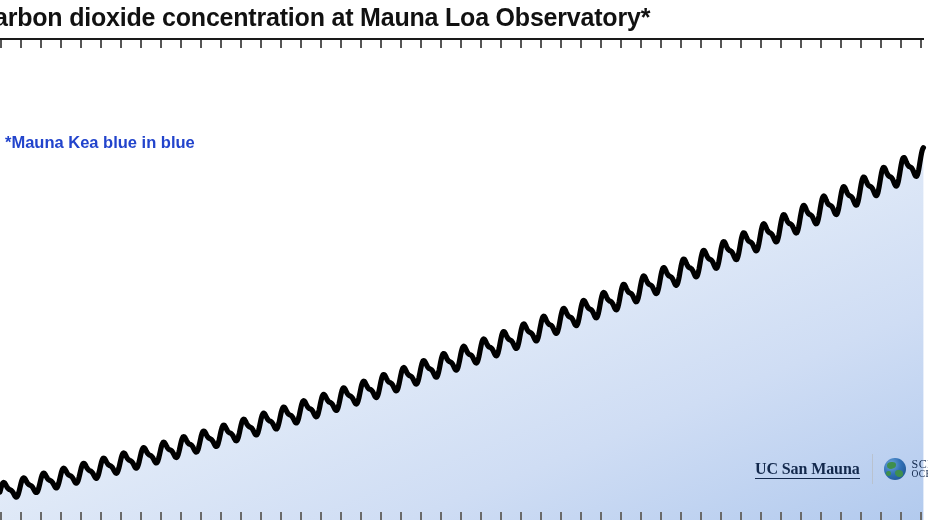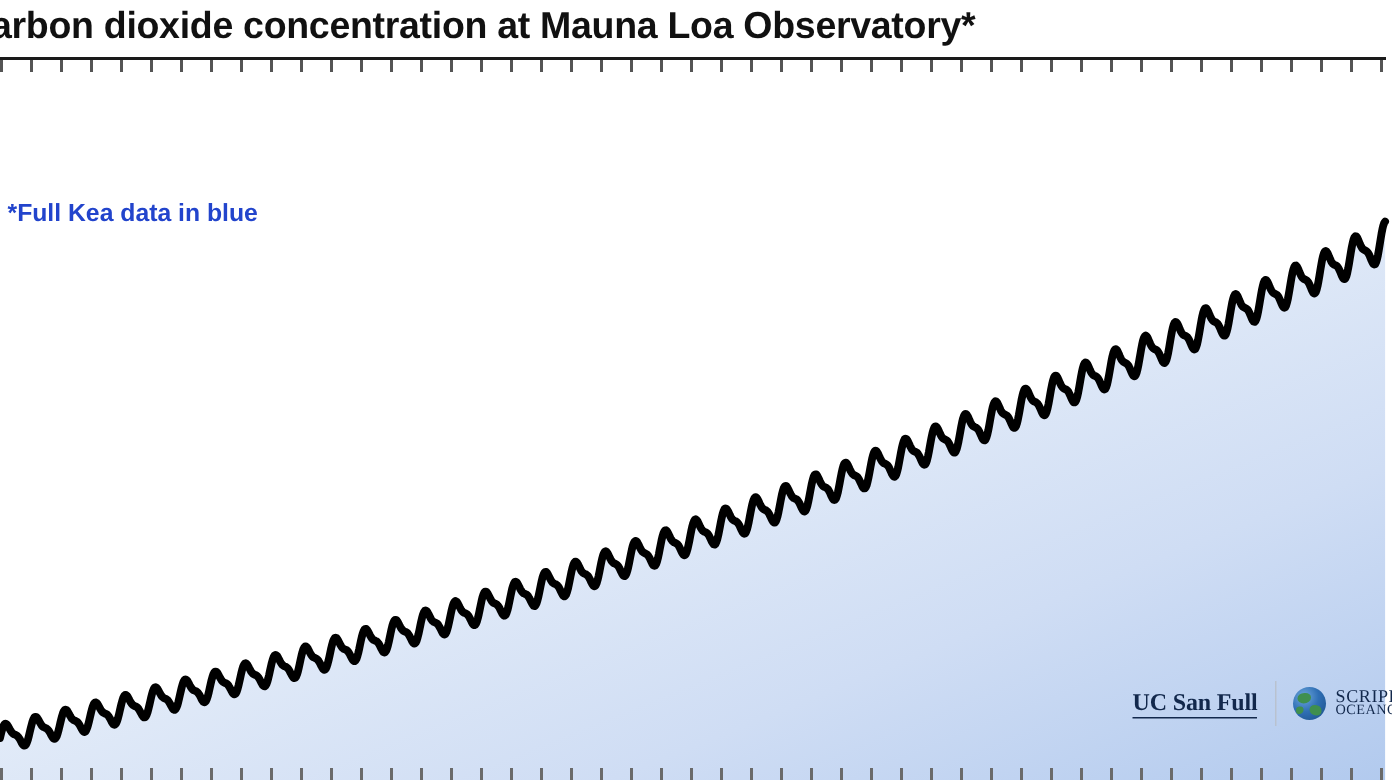--- a/index.html
+++ b/index.html
@@ -135,21 +135,21 @@
           <stop offset="45%" stop-color="#e2ebf8"></stop>
           <stop offset="72%" stop-color="#cfddf4"></stop>
           <stop offset="100%" stop-color="#b2caee"></stop>
         </linearGradient>
       </defs>
       <path id="area-path" fill="url(#fillGrad)" stroke="none" d="M0.0 452.0 L0.6 449.5 L1.2 447.2 L1.8 445.2 L2.4 443.7 L3.0 442.8 L3.6 442.4 L4.2 442.6 L4.8 443.2 L5.4 444.1 L6.0 445.2 L6.6 446.3 L7.2 447.3 L7.8 448.2 L8.4 448.8 L9.0 449.3 L9.6 449.6 L10.2 449.8 L10.8 450.1 L11.4 450.5 L12.0 451.1 L12.6 451.9 L13.2 452.8 L13.8 453.9 L14.4 455.1 L15.0 456.1 L15.6 456.8 L16.2 457.1 L16.8 457.0 L17.4 456.2 L18.0 454.9 L18.6 453.1 L19.2 450.8 L19.8 448.3 L20.4 445.8 L21.0 443.4 L21.6 441.2 L22.2 439.5 L22.8 438.4 L23.4 437.9 L24.0 437.9 L24.6 438.3 L25.2 439.2 L25.8 440.2 L26.4 441.4 L27.0 442.4 L27.6 443.4 L28.2 444.1 L28.8 444.6 L29.4 444.9 L30.0 445.2 L30.6 445.4 L31.2 445.8 L31.8 446.3 L32.4 447.0 L33.0 447.9 L33.6 449.0 L34.2 450.2 L34.8 451.2 L35.4 452.1 L36.0 452.5 L36.6 452.5 L37.2 452.0 L37.8 450.9 L38.4 449.2 L39.0 447.0 L39.6 444.6 L40.2 442.0 L40.8 439.5 L41.4 437.2 L42.0 435.3 L42.6 434.0 L43.2 433.2 L43.8 433.1 L44.4 433.4 L45.0 434.1 L45.6 435.1 L46.2 436.3 L46.8 437.4 L47.4 438.4 L48.0 439.2 L48.6 439.7 L49.2 440.1 L49.8 440.4 L50.4 440.7 L51.0 441.0 L51.6 441.4 L52.2 442.1 L52.8 442.9 L53.4 444.0 L54.0 445.1 L54.6 446.2 L55.2 447.2 L55.8 447.8 L56.4 448.0 L57.0 447.6 L57.6 446.6 L58.2 445.1 L58.8 443.1 L59.4 440.7 L60.0 438.1 L60.6 435.5 L61.2 433.1 L61.8 431.1 L62.4 429.5 L63.0 428.6 L63.6 428.2 L64.2 428.4 L64.8 429.0 L65.4 429.9 L66.0 431.0 L66.6 432.2 L67.2 433.2 L67.8 434.1 L68.4 434.8 L69.0 435.2 L69.6 435.5 L70.2 435.8 L70.8 436.0 L71.4 436.4 L72.0 437.0 L72.6 437.8 L73.2 438.8 L73.8 439.9 L74.4 441.1 L75.0 442.1 L75.6 442.9 L76.2 443.2 L76.8 443.0 L77.4 442.2 L78.0 440.9 L78.6 439.0 L79.2 436.7 L79.8 434.1 L80.4 431.5 L81.0 429.0 L81.6 426.8 L82.2 425.0 L82.8 423.9 L83.4 423.3 L84.0 423.3 L84.6 423.8 L85.2 424.6 L85.8 425.7 L86.4 426.9 L87.0 428.0 L87.6 428.9 L88.2 429.6 L88.8 430.1 L89.4 430.5 L90.0 430.8 L90.6 431.0 L91.2 431.4 L91.8 431.9 L92.4 432.6 L93.0 433.6 L93.6 434.7 L94.2 435.8 L94.8 436.9 L95.4 437.8 L96.0 438.3 L96.6 438.3 L97.2 437.7 L97.8 436.5 L98.4 434.8 L99.0 432.5 L99.6 430.0 L100.2 427.4 L100.8 424.8 L101.4 422.4 L102.0 420.5 L102.6 419.1 L103.2 418.3 L103.8 418.1 L104.4 418.5 L105.0 419.2 L105.6 420.3 L106.2 421.4 L106.8 422.5 L107.4 423.5 L108.0 424.4 L108.6 424.9 L109.2 425.3 L109.8 425.6 L110.4 425.9 L111.0 426.2 L111.6 426.6 L112.2 427.3 L112.8 428.2 L113.4 429.3 L114.0 430.4 L114.6 431.5 L115.2 432.5 L115.8 433.1 L116.4 433.3 L117.0 432.9 L117.6 431.9 L118.2 430.4 L118.8 428.3 L119.4 425.8 L120.0 423.1 L120.6 420.5 L121.2 418.0 L121.8 415.9 L122.4 414.3 L123.0 413.3 L123.6 412.9 L124.2 413.1 L124.8 413.7 L125.4 414.7 L126.0 415.8 L126.6 417.0 L127.2 418.1 L127.8 418.9 L128.4 419.6 L129.0 420.1 L129.6 420.4 L130.2 420.6 L130.8 420.9 L131.4 421.3 L132.0 421.9 L132.6 422.7 L133.2 423.7 L133.8 424.9 L134.4 426.1 L135.0 427.1 L135.6 427.9 L136.2 428.2 L136.8 428.0 L137.4 427.2 L138.0 425.8 L138.6 423.9 L139.2 421.5 L139.8 418.8 L140.4 416.1 L141.0 413.5 L141.6 411.3 L142.2 409.5 L142.8 408.3 L143.4 407.7 L144.0 407.7 L144.6 408.1 L145.2 409.0 L145.8 410.1 L146.4 411.3 L147.0 412.4 L147.6 413.4 L148.2 414.1 L148.8 414.6 L149.4 415.0 L150.0 415.3 L150.6 415.5 L151.2 415.9 L151.8 416.4 L152.4 417.1 L153.0 418.1 L153.6 419.2 L154.2 420.4 L154.8 421.5 L155.4 422.4 L156.0 422.9 L156.6 422.9 L157.2 422.3 L157.8 421.1 L158.4 419.3 L159.0 417.0 L159.6 414.4 L160.2 411.7 L160.8 409.0 L161.4 406.6 L162.0 404.6 L162.6 403.2 L163.2 402.4 L163.8 402.1 L164.4 402.5 L165.0 403.3 L165.6 404.3 L166.2 405.5 L166.8 406.6 L167.4 407.7 L168.0 408.5 L168.6 409.1 L169.2 409.5 L169.8 409.8 L170.4 410.0 L171.0 410.3 L171.6 410.8 L172.2 411.5 L172.8 412.4 L173.4 413.5 L174.0 414.7 L174.6 415.8 L175.2 416.8 L175.8 417.4 L176.4 417.6 L177.0 417.2 L177.6 416.2 L178.2 414.6 L178.8 412.4 L179.4 409.9 L180.0 407.1 L180.6 404.4 L181.2 401.8 L181.8 399.7 L182.4 398.0 L183.0 397.0 L183.6 396.6 L184.2 396.8 L184.8 397.4 L185.4 398.4 L186.0 399.5 L186.6 400.7 L187.2 401.8 L187.8 402.7 L188.4 403.4 L189.0 403.9 L189.6 404.2 L190.2 404.4 L190.8 404.7 L191.4 405.1 L192.0 405.7 L192.6 406.5 L193.2 407.6 L193.8 408.8 L194.4 409.9 L195.0 411.0 L195.6 411.8 L196.2 412.1 L196.8 411.9 L197.4 411.1 L198.0 409.7 L198.6 407.7 L199.2 405.2 L199.8 402.5 L200.4 399.7 L201.0 397.0 L201.6 394.7 L202.2 392.8 L202.8 391.6 L203.4 391.0 L204.0 391.0 L204.6 391.5 L205.2 392.3 L205.8 393.5 L206.4 394.7 L207.0 395.8 L207.6 396.8 L208.2 397.6 L208.8 398.1 L209.4 398.4 L210.0 398.7 L210.6 399.0 L211.2 399.3 L211.8 399.9 L212.4 400.6 L213.0 401.6 L213.6 402.7 L214.2 404.0 L214.8 405.1 L215.4 406.0 L216.0 406.5 L216.6 406.5 L217.2 405.9 L217.8 404.6 L218.4 402.7 L219.0 400.4 L219.6 397.7 L220.2 394.9 L220.8 392.1 L221.4 389.7 L222.0 387.6 L222.6 386.2 L223.2 385.3 L223.8 385.1 L224.4 385.4 L225.0 386.2 L225.6 387.3 L226.2 388.5 L226.8 389.7 L227.4 390.7 L228.0 391.6 L228.6 392.2 L229.2 392.6 L229.8 392.9 L230.4 393.1 L231.0 393.4 L231.6 393.9 L232.2 394.6 L232.8 395.5 L233.4 396.6 L234.0 397.8 L234.6 399.0 L235.2 400.0 L235.8 400.7 L236.4 400.8 L237.0 400.4 L237.6 399.4 L238.2 397.7 L238.8 395.5 L239.4 392.9 L240.0 390.0 L240.6 387.2 L241.2 384.6 L241.8 382.4 L242.4 380.7 L243.0 379.6 L243.6 379.2 L244.2 379.3 L244.8 380.0 L245.4 381.0 L246.0 382.2 L246.6 383.4 L247.2 384.5 L247.8 385.4 L248.4 386.1 L249.0 386.6 L249.6 386.9 L250.2 387.2 L250.8 387.4 L251.4 387.8 L252.0 388.5 L252.6 389.3 L253.2 390.4 L253.8 391.6 L254.4 392.8 L255.0 393.9 L255.6 394.7 L256.2 395.0 L256.8 394.8 L257.4 393.9 L258.0 392.5 L258.6 390.4 L259.2 387.9 L259.8 385.1 L260.4 382.2 L261.0 379.4 L261.6 377.0 L262.2 375.1 L262.8 373.9 L263.4 373.2 L264.0 373.2 L264.6 373.7 L265.2 374.6 L265.8 375.8 L266.4 377.0 L267.0 378.1 L267.6 379.1 L268.2 379.9 L268.8 380.5 L269.4 380.8 L270.0 381.1 L270.6 381.3 L271.2 381.7 L271.8 382.2 L272.4 383.0 L273.0 384.0 L273.6 385.2 L274.2 386.4 L274.8 387.6 L275.4 388.5 L276.0 389.0 L276.6 389.0 L277.2 388.3 L277.8 387.1 L278.4 385.1 L279.0 382.7 L279.6 380.0 L280.2 377.1 L280.8 374.2 L281.4 371.7 L282.0 369.6 L282.6 368.1 L283.2 367.2 L283.8 367.0 L284.4 367.3 L285.0 368.1 L285.6 369.2 L286.2 370.4 L286.8 371.6 L287.4 372.7 L288.0 373.6 L288.6 374.2 L289.2 374.6 L289.8 374.9 L290.4 375.1 L291.0 375.5 L291.6 375.9 L292.2 376.6 L292.8 377.6 L293.4 378.7 L294.0 379.9 L294.6 381.1 L295.2 382.2 L295.8 382.8 L296.4 383.0 L297.0 382.6 L297.6 381.5 L298.2 379.7 L298.8 377.5 L299.4 374.8 L300.0 371.9 L300.6 369.0 L301.2 366.3 L301.8 364.0 L302.4 362.2 L303.0 361.2 L303.6 360.7 L304.2 360.9 L304.8 361.5 L305.4 362.6 L306.0 363.8 L306.6 365.0 L307.2 366.1 L307.8 367.1 L308.4 367.8 L309.0 368.3 L309.6 368.6 L310.2 368.8 L310.8 369.1 L311.4 369.5 L312.0 370.1 L312.6 371.0 L313.2 372.1 L313.8 373.3 L314.4 374.6 L315.0 375.7 L315.6 376.5 L316.2 376.8 L316.8 376.6 L317.4 375.7 L318.0 374.2 L318.6 372.0 L319.2 369.5 L319.8 366.6 L320.4 363.6 L321.0 360.8 L321.6 358.3 L322.2 356.4 L322.8 355.1 L323.4 354.4 L324.0 354.4 L324.6 354.9 L325.2 355.8 L325.8 357.0 L326.4 358.2 L327.0 359.4 L327.6 360.4 L328.2 361.2 L328.8 361.8 L329.4 362.1 L330.0 362.4 L330.6 362.7 L331.2 363.0 L331.8 363.6 L332.4 364.4 L333.0 365.4 L333.6 366.6 L334.2 367.8 L334.8 369.0 L335.4 369.9 L336.0 370.5 L336.6 370.4 L337.2 369.8 L337.8 368.4 L338.4 366.5 L339.0 364.0 L339.6 361.2 L340.2 358.2 L340.8 355.3 L341.4 352.6 L342.0 350.5 L342.6 348.9 L343.2 348.0 L343.8 347.8 L344.4 348.1 L345.0 349.0 L345.6 350.1 L346.2 351.3 L346.8 352.6 L347.4 353.6 L348.0 354.5 L348.6 355.1 L349.2 355.6 L349.8 355.8 L350.4 356.1 L351.0 356.4 L351.6 356.9 L352.2 357.6 L352.8 358.6 L353.4 359.7 L354.0 361.0 L354.6 362.2 L355.2 363.2 L355.8 363.9 L356.4 364.1 L357.0 363.6 L357.6 362.5 L358.2 360.7 L358.8 358.4 L359.4 355.6 L360.0 352.7 L360.6 349.7 L361.2 346.9 L361.8 344.5 L362.4 342.8 L363.0 341.6 L363.6 341.2 L364.2 341.3 L364.8 342.0 L365.4 343.1 L366.0 344.3 L366.6 345.5 L367.2 346.7 L367.8 347.7 L368.4 348.4 L369.0 348.9 L369.6 349.2 L370.2 349.4 L370.8 349.7 L371.4 350.1 L372.0 350.8 L372.6 351.6 L373.2 352.7 L373.8 354.0 L374.4 355.3 L375.0 356.4 L375.6 357.2 L376.2 357.6 L376.8 357.3 L377.4 356.4 L378.0 354.8 L378.6 352.7 L379.2 350.0 L379.8 347.0 L380.4 344.0 L381.0 341.1 L381.6 338.6 L382.2 336.6 L382.8 335.2 L383.4 334.5 L384.0 334.5 L384.6 335.0 L385.2 335.9 L385.8 337.1 L386.4 338.4 L387.0 339.6 L387.6 340.7 L388.2 341.5 L388.8 342.0 L389.4 342.4 L390.0 342.6 L390.6 342.9 L391.2 343.3 L391.8 343.8 L392.4 344.6 L393.0 345.7 L393.6 346.9 L394.2 348.2 L394.8 349.4 L395.4 350.3 L396.0 350.9 L396.6 350.8 L397.2 350.1 L397.8 348.8 L398.4 346.7 L399.0 344.2 L399.6 341.3 L400.2 338.2 L400.8 335.2 L401.4 332.5 L402.0 330.3 L402.6 328.7 L403.2 327.8 L403.8 327.5 L404.4 327.9 L405.0 328.7 L405.6 329.9 L406.2 331.1 L406.8 332.4 L407.4 333.5 L408.0 334.4 L408.6 335.0 L409.2 335.5 L409.8 335.7 L410.4 336.0 L411.0 336.3 L411.6 336.8 L412.2 337.5 L412.8 338.5 L413.4 339.7 L414.0 341.0 L414.6 342.2 L415.2 343.3 L415.8 344.0 L416.4 344.1 L417.0 343.7 L417.6 342.5 L418.2 340.7 L418.8 338.3 L419.4 335.4 L420.0 332.4 L420.6 329.3 L421.2 326.5 L421.8 324.0 L422.4 322.2 L423.0 321.1 L423.6 320.6 L424.2 320.7 L424.8 321.4 L425.4 322.5 L426.0 323.7 L426.6 325.0 L427.2 326.2 L427.8 327.2 L428.4 327.9 L429.0 328.4 L429.6 328.7 L430.2 329.0 L430.8 329.3 L431.4 329.7 L432.0 330.3 L432.6 331.2 L433.2 332.3 L433.8 333.6 L434.4 334.9 L435.0 336.1 L435.6 336.9 L436.2 337.2 L436.8 337.0 L437.4 336.1 L438.0 334.4 L438.6 332.2 L439.2 329.5 L439.8 326.4 L440.4 323.3 L441.0 320.3 L441.6 317.7 L442.2 315.7 L442.8 314.3 L443.4 313.6 L444.0 313.5 L444.6 314.0 L445.2 315.0 L445.8 316.2 L446.4 317.5 L447.0 318.8 L447.6 319.8 L448.2 320.6 L448.8 321.2 L449.4 321.6 L450.0 321.8 L450.6 322.1 L451.2 322.5 L451.8 323.0 L452.4 323.8 L453.0 324.9 L453.6 326.1 L454.2 327.5 L454.8 328.7 L455.4 329.6 L456.0 330.2 L456.6 330.1 L457.2 329.4 L457.8 328.0 L458.4 326.0 L459.0 323.3 L459.6 320.4 L460.2 317.2 L460.8 314.1 L461.4 311.4 L462.0 309.1 L462.6 307.5 L463.2 306.5 L463.8 306.2 L464.4 306.6 L465.0 307.4 L465.6 308.6 L466.2 309.9 L466.8 311.2 L467.4 312.3 L468.0 313.2 L468.6 313.9 L469.2 314.3 L469.8 314.6 L470.4 314.8 L471.0 315.1 L471.6 315.6 L472.2 316.4 L472.8 317.4 L473.4 318.6 L474.0 319.9 L474.6 321.2 L475.2 322.2 L475.8 322.9 L476.4 323.1 L477.0 322.6 L477.6 321.4 L478.2 319.5 L478.8 317.1 L479.4 314.2 L480.0 311.0 L480.6 307.9 L481.2 305.0 L481.8 302.5 L482.4 300.6 L483.0 299.4 L483.6 298.9 L484.2 299.1 L484.8 299.8 L485.4 300.8 L486.0 302.1 L486.6 303.4 L487.2 304.6 L487.8 305.6 L488.4 306.4 L489.0 306.9 L489.6 307.2 L490.2 307.4 L490.8 307.7 L491.4 308.2 L492.0 308.8 L492.6 309.7 L493.2 310.9 L493.8 312.2 L494.4 313.5 L495.0 314.7 L495.6 315.5 L496.2 315.9 L496.8 315.6 L497.4 314.6 L498.0 313.0 L498.6 310.7 L499.2 307.9 L499.8 304.7 L500.4 301.5 L501.0 298.5 L501.6 295.8 L502.2 293.7 L502.8 292.3 L503.4 291.5 L504.0 291.5 L504.6 292.0 L505.2 293.0 L505.8 294.2 L506.4 295.6 L507.0 296.8 L507.6 297.9 L508.2 298.7 L508.8 299.3 L509.4 299.7 L510.0 300.0 L510.6 300.2 L511.2 300.6 L511.8 301.2 L512.4 302.0 L513.0 303.1 L513.6 304.3 L514.2 305.7 L514.8 306.9 L515.4 307.9 L516.0 308.4 L516.6 308.4 L517.2 307.7 L517.8 306.2 L518.4 304.1 L519.0 301.4 L519.6 298.3 L520.2 295.1 L520.8 292.0 L521.4 289.1 L522.0 286.8 L522.6 285.1 L523.2 284.1 L523.8 283.9 L524.4 284.2 L525.0 285.1 L525.6 286.3 L526.2 287.6 L526.8 288.9 L527.4 290.0 L528.0 291.0 L528.6 291.6 L529.2 292.1 L529.8 292.3 L530.4 292.6 L531.0 292.9 L531.6 293.4 L532.2 294.2 L532.8 295.2 L533.4 296.4 L534.0 297.7 L534.6 299.0 L535.2 300.1 L535.8 300.8 L536.4 301.0 L537.0 300.5 L537.6 299.3 L538.2 297.4 L538.8 294.8 L539.4 291.8 L540.0 288.6 L540.6 285.4 L541.2 282.4 L541.8 279.9 L542.4 277.9 L543.0 276.7 L543.6 276.2 L544.2 276.3 L544.8 277.1 L545.4 278.2 L546.0 279.5 L546.6 280.8 L547.2 282.0 L547.8 283.0 L548.4 283.8 L549.0 284.3 L549.6 284.6 L550.2 284.9 L550.8 285.1 L551.4 285.6 L552.0 286.2 L552.6 287.2 L553.2 288.3 L553.8 289.7 L554.4 291.0 L555.0 292.2 L555.6 293.1 L556.2 293.4 L556.8 293.1 L557.4 292.2 L558.0 290.4 L558.6 288.1 L559.2 285.2 L559.8 282.0 L560.4 278.7 L561.0 275.6 L561.6 272.9 L562.2 270.7 L562.8 269.2 L563.4 268.5 L564.0 268.4 L564.6 269.0 L565.2 269.9 L565.8 271.2 L566.4 272.6 L567.0 273.9 L567.6 274.9 L568.2 275.8 L568.8 276.4 L569.4 276.8 L570.0 277.0 L570.6 277.3 L571.2 277.6 L571.8 278.2 L572.4 279.1 L573.0 280.2 L573.6 281.5 L574.2 282.8 L574.8 284.1 L575.4 285.1 L576.0 285.6 L576.6 285.6 L577.2 284.8 L577.8 283.4 L578.4 281.2 L579.0 278.4 L579.6 275.3 L580.2 272.0 L580.8 268.8 L581.4 265.8 L582.0 263.5 L582.6 261.7 L583.2 260.7 L583.8 260.4 L584.4 260.8 L585.0 261.7 L585.6 262.9 L586.2 264.2 L586.8 265.5 L587.4 266.7 L588.0 267.7 L588.6 268.3 L589.2 268.8 L589.8 269.0 L590.4 269.3 L591.0 269.6 L591.6 270.1 L592.2 270.9 L592.8 271.9 L593.4 273.2 L594.0 274.5 L594.6 275.9 L595.2 277.0 L595.8 277.7 L596.4 277.9 L597.0 277.3 L597.6 276.1 L598.2 274.1 L598.8 271.5 L599.4 268.4 L600.0 265.1 L600.6 261.8 L601.2 258.8 L601.8 256.2 L602.4 254.2 L603.0 252.9 L603.6 252.4 L604.2 252.6 L604.8 253.3 L605.4 254.4 L606.0 255.7 L606.6 257.1 L607.2 258.3 L607.8 259.4 L608.4 260.1 L609.0 260.6 L609.6 261.0 L610.2 261.2 L610.8 261.5 L611.4 261.9 L612.0 262.6 L612.6 263.6 L613.2 264.7 L613.8 266.1 L614.4 267.5 L615.0 268.7 L615.6 269.5 L616.2 269.9 L616.8 269.6 L617.4 268.6 L618.0 266.9 L618.6 264.4 L619.2 261.5 L619.8 258.2 L620.4 254.8 L621.0 251.7 L621.6 248.9 L622.2 246.6 L622.8 245.1 L623.4 244.3 L624.0 244.3 L624.6 244.8 L625.2 245.8 L625.8 247.1 L626.4 248.5 L627.0 249.8 L627.6 250.9 L628.2 251.8 L628.8 252.4 L629.4 252.7 L630.0 253.0 L630.6 253.3 L631.2 253.6 L631.8 254.2 L632.4 255.1 L633.0 256.2 L633.6 257.5 L634.2 258.9 L634.8 260.2 L635.4 261.2 L636.0 261.8 L636.6 261.7 L637.2 260.9 L637.8 259.4 L638.4 257.2 L639.0 254.4 L639.6 251.2 L640.2 247.8 L640.8 244.5 L641.4 241.5 L642.0 239.0 L642.6 237.3 L643.2 236.2 L643.8 235.9 L644.4 236.3 L645.0 237.2 L645.6 238.4 L646.2 239.8 L646.8 241.1 L647.4 242.3 L648.0 243.3 L648.6 244.0 L649.2 244.4 L649.8 244.7 L650.4 244.9 L651.0 245.3 L651.6 245.8 L652.2 246.5 L652.8 247.6 L653.4 248.9 L654.0 250.2 L654.6 251.6 L655.2 252.7 L655.8 253.5 L656.4 253.6 L657.0 253.1 L657.6 251.8 L658.2 249.8 L658.8 247.1 L659.4 244.0 L660.0 240.6 L660.6 237.2 L661.2 234.1 L661.8 231.4 L662.4 229.4 L663.0 228.1 L663.6 227.5 L664.2 227.7 L664.8 228.4 L665.4 229.6 L666.0 230.9 L666.6 232.3 L667.2 233.6 L667.8 234.6 L668.4 235.4 L669.0 235.9 L669.6 236.2 L670.2 236.5 L670.8 236.8 L671.4 237.2 L672.0 237.9 L672.6 238.9 L673.2 240.1 L673.8 241.4 L674.4 242.8 L675.0 244.1 L675.6 245.0 L676.2 245.3 L676.8 245.0 L677.4 244.0 L678.0 242.2 L678.6 239.7 L679.2 236.7 L679.8 233.3 L680.4 229.9 L681.0 226.6 L681.6 223.8 L682.2 221.5 L682.8 219.9 L683.4 219.1 L684.0 219.1 L684.6 219.6 L685.2 220.6 L685.8 221.9 L686.4 223.4 L687.0 224.7 L687.6 225.8 L688.2 226.7 L688.8 227.3 L689.4 227.7 L690.0 227.9 L690.6 228.2 L691.2 228.6 L691.8 229.2 L692.4 230.1 L693.0 231.2 L693.6 232.5 L694.2 233.9 L694.8 235.3 L695.4 236.3 L696.0 236.9 L696.6 236.8 L697.2 236.0 L697.8 234.4 L698.4 232.1 L699.0 229.3 L699.6 226.0 L700.2 222.5 L700.8 219.1 L701.4 216.1 L702.0 213.6 L702.6 211.7 L703.2 210.7 L703.8 210.4 L704.4 210.7 L705.0 211.6 L705.6 212.9 L706.2 214.3 L706.8 215.7 L707.4 216.9 L708.0 217.8 L708.6 218.5 L709.2 219.0 L709.8 219.3 L710.4 219.5 L711.0 219.8 L711.6 220.4 L712.2 221.1 L712.8 222.2 L713.4 223.5 L714.0 224.9 L714.6 226.3 L715.2 227.4 L715.8 228.2 L716.4 228.3 L717.0 227.8 L717.6 226.5 L718.2 224.4 L718.8 221.7 L719.4 218.5 L720.0 215.0 L720.6 211.5 L721.2 208.3 L721.8 205.6 L722.4 203.5 L723.0 202.2 L723.6 201.6 L724.2 201.8 L724.8 202.5 L725.4 203.7 L726.0 205.1 L726.6 206.5 L727.2 207.8 L727.8 208.8 L728.4 209.6 L729.0 210.1 L729.6 210.5 L730.2 210.7 L730.8 211.0 L731.4 211.5 L732.0 212.1 L732.6 213.1 L733.2 214.4 L733.8 215.7 L734.4 217.2 L735.0 218.4 L735.6 219.3 L736.2 219.7 L736.8 219.4 L737.4 218.3 L738.0 216.5 L738.6 213.9 L739.2 210.8 L739.8 207.4 L740.4 203.9 L741.0 200.5 L741.6 197.6 L742.2 195.3 L742.8 193.7 L743.4 192.9 L744.0 192.8 L744.6 193.3 L745.2 194.4 L745.8 195.7 L746.4 197.2 L747.0 198.5 L747.6 199.7 L748.2 200.5 L748.8 201.2 L749.4 201.5 L750.0 201.8 L750.6 202.1 L751.2 202.5 L751.8 203.1 L752.4 203.9 L753.0 205.1 L753.6 206.5 L754.2 207.9 L754.8 209.2 L755.4 210.3 L756.0 210.9 L756.6 210.8 L757.2 210.0 L757.8 208.4 L758.4 206.0 L759.0 203.1 L759.6 199.7 L760.2 196.2 L760.8 192.7 L761.4 189.6 L762.0 187.0 L762.6 185.1 L763.2 184.1 L763.8 183.7 L764.4 184.1 L765.0 185.0 L765.6 186.3 L766.2 187.7 L766.8 189.1 L767.4 190.3 L768.0 191.3 L768.6 192.0 L769.2 192.5 L769.8 192.8 L770.4 193.0 L771.0 193.4 L771.6 193.9 L772.2 194.7 L772.8 195.8 L773.4 197.1 L774.0 198.5 L774.6 199.9 L775.2 201.1 L775.8 201.8 L776.4 202.0 L777.0 201.4 L777.6 200.1 L778.2 197.9 L778.8 195.2 L779.4 191.9 L780.0 188.3 L780.6 184.8 L781.2 181.5 L781.8 178.7 L782.4 176.6 L783.0 175.2 L783.6 174.6 L784.2 174.8 L784.8 175.5 L785.4 176.7 L786.0 178.1 L786.6 179.6 L787.2 180.9 L787.8 182.0 L788.4 182.8 L789.0 183.3 L789.6 183.6 L790.2 183.9 L790.8 184.2 L791.4 184.6 L792.0 185.3 L792.6 186.3 L793.2 187.6 L793.8 189.0 L794.4 190.4 L795.0 191.7 L795.6 192.6 L796.2 193.0 L796.8 192.7 L797.4 191.6 L798.0 189.7 L798.6 187.1 L799.2 183.9 L799.8 180.4 L800.4 176.8 L801.0 173.4 L801.6 170.4 L802.2 168.0 L802.8 166.4 L803.4 165.5 L804.0 165.4 L804.6 166.0 L805.2 167.1 L805.8 168.4 L806.4 169.9 L807.0 171.3 L807.6 172.4 L808.2 173.3 L808.8 174.0 L809.4 174.3 L810.0 174.6 L810.6 174.9 L811.2 175.3 L811.8 175.9 L812.4 176.8 L813.0 178.0 L813.6 179.3 L814.2 180.8 L814.8 182.2 L815.4 183.2 L816.0 183.8 L816.6 183.7 L817.2 182.9 L817.8 181.2 L818.4 178.8 L819.0 175.8 L819.6 172.4 L820.2 168.8 L820.8 165.2 L821.4 162.0 L822.0 159.4 L822.6 157.5 L823.2 156.4 L823.8 156.0 L824.4 156.4 L825.0 157.3 L825.6 158.6 L826.2 160.1 L826.8 161.5 L827.4 162.8 L828.0 163.8 L828.6 164.5 L829.2 164.9 L829.8 165.2 L830.4 165.5 L831.0 165.8 L831.6 166.3 L832.2 167.1 L832.8 168.2 L833.4 169.6 L834.0 171.0 L834.6 172.5 L835.2 173.7 L835.8 174.4 L836.4 174.6 L837.0 174.0 L837.6 172.6 L838.2 170.4 L838.8 167.6 L839.4 164.2 L840.0 160.6 L840.6 157.0 L841.2 153.6 L841.8 150.8 L842.4 148.6 L843.0 147.2 L843.6 146.6 L844.2 146.7 L844.8 147.5 L845.4 148.7 L846.0 150.1 L846.6 151.6 L847.2 152.9 L847.8 154.0 L848.4 154.8 L849.0 155.4 L849.6 155.7 L850.2 156.0 L850.8 156.3 L851.4 156.7 L852.0 157.4 L852.6 158.4 L853.2 159.7 L853.8 161.2 L854.4 162.6 L855.0 163.9 L855.6 164.9 L856.2 165.2 L856.8 164.9 L857.4 163.8 L858.0 161.8 L858.6 159.2 L859.2 155.9 L859.8 152.4 L860.4 148.7 L861.0 145.2 L861.6 142.1 L862.2 139.7 L862.8 138.0 L863.4 137.1 L864.0 137.0 L864.6 137.6 L865.2 138.7 L865.8 140.1 L866.4 141.6 L867.0 143.0 L867.6 144.2 L868.2 145.1 L868.8 145.7 L869.4 146.1 L870.0 146.3 L870.6 146.6 L871.2 147.0 L871.8 147.6 L872.4 148.5 L873.0 149.7 L873.6 151.1 L874.2 152.6 L874.8 154.0 L875.4 155.1 L876.0 155.7 L876.6 155.6 L877.2 154.7 L877.8 153.1 L878.4 150.6 L879.0 147.5 L879.6 144.0 L880.2 140.3 L880.8 136.7 L881.4 133.4 L882.0 130.7 L882.6 128.8 L883.2 127.6 L883.8 127.3 L884.4 127.7 L885.0 128.6 L885.6 129.9 L886.2 131.4 L886.8 132.8 L887.4 134.1 L888.0 135.1 L888.6 135.9 L889.2 136.3 L889.8 136.6 L890.4 136.9 L891.0 137.2 L891.6 137.7 L892.2 138.6 L892.8 139.7 L893.4 141.0 L894.0 142.5 L894.6 144.0 L895.2 145.2 L895.8 146.0 L896.4 146.1 L897.0 145.5 L897.6 144.1 L898.2 141.9 L898.8 138.9 L899.4 135.5 L900.0 131.8 L900.6 128.1 L901.2 124.7 L901.8 121.8 L902.4 119.5 L903.0 118.1 L903.6 117.5 L904.2 117.6 L904.8 118.4 L905.4 119.6 L906.0 121.1 L906.6 122.6 L907.2 123.9 L907.8 125.0 L908.4 125.9 L909.0 126.4 L909.6 126.7 L910.2 127.0 L910.8 127.3 L911.4 127.8 L912.0 128.5 L912.6 129.5 L913.2 130.8 L913.8 132.3 L914.4 133.8 L915.0 135.1 L915.6 136.0 L916.2 136.4 L916.8 136.1 L917.4 134.9 L918.0 132.9 L918.6 130.2 L919.2 126.9 L919.8 123.2 L920.4 119.5 L921.0 115.9 L921.6 112.8 L922.2 110.3 L922.8 108.6 L923.4 107.7 L923.4 480 L0.0 480 Z"></path>
       <path id="line-path" fill="none" stroke="#000000" stroke-width="5.2" stroke-linecap="round" stroke-linejoin="round" d="M0.0 452.0 L0.6 449.5 L1.2 447.2 L1.8 445.2 L2.4 443.7 L3.0 442.8 L3.6 442.4 L4.2 442.6 L4.8 443.2 L5.4 444.1 L6.0 445.2 L6.6 446.3 L7.2 447.3 L7.8 448.2 L8.4 448.8 L9.0 449.3 L9.6 449.6 L10.2 449.8 L10.8 450.1 L11.4 450.5 L12.0 451.1 L12.6 451.9 L13.2 452.8 L13.8 453.9 L14.4 455.1 L15.0 456.1 L15.6 456.8 L16.2 457.1 L16.8 457.0 L17.4 456.2 L18.0 454.9 L18.6 453.1 L19.2 450.8 L19.8 448.3 L20.4 445.8 L21.0 443.4 L21.6 441.2 L22.2 439.5 L22.8 438.4 L23.4 437.9 L24.0 437.9 L24.6 438.3 L25.2 439.2 L25.8 440.2 L26.4 441.4 L27.0 442.4 L27.6 443.4 L28.2 444.1 L28.8 444.6 L29.4 444.9 L30.0 445.2 L30.6 445.4 L31.2 445.8 L31.8 446.3 L32.4 447.0 L33.0 447.9 L33.6 449.0 L34.2 450.2 L34.8 451.2 L35.4 452.1 L36.0 452.5 L36.6 452.5 L37.2 452.0 L37.8 450.9 L38.4 449.2 L39.0 447.0 L39.6 444.6 L40.2 442.0 L40.8 439.5 L41.4 437.2 L42.0 435.3 L42.6 434.0 L43.2 433.2 L43.8 433.1 L44.4 433.4 L45.0 434.1 L45.6 435.1 L46.2 436.3 L46.8 437.4 L47.4 438.4 L48.0 439.2 L48.6 439.7 L49.2 440.1 L49.8 440.4 L50.4 440.7 L51.0 441.0 L51.6 441.4 L52.2 442.1 L52.8 442.9 L53.4 444.0 L54.0 445.1 L54.6 446.2 L55.2 447.2 L55.8 447.8 L56.4 448.0 L57.0 447.6 L57.6 446.6 L58.2 445.1 L58.8 443.1 L59.4 440.7 L60.0 438.1 L60.6 435.5 L61.2 433.1 L61.8 431.1 L62.4 429.5 L63.0 428.6 L63.6 428.2 L64.2 428.4 L64.8 429.0 L65.4 429.9 L66.0 431.0 L66.6 432.2 L67.2 433.2 L67.8 434.1 L68.4 434.8 L69.0 435.2 L69.6 435.5 L70.2 435.8 L70.8 436.0 L71.4 436.4 L72.0 437.0 L72.6 437.8 L73.2 438.8 L73.8 439.9 L74.4 441.1 L75.0 442.1 L75.6 442.9 L76.2 443.2 L76.8 443.0 L77.4 442.2 L78.0 440.9 L78.6 439.0 L79.2 436.7 L79.8 434.1 L80.4 431.5 L81.0 429.0 L81.6 426.8 L82.2 425.0 L82.8 423.9 L83.4 423.3 L84.0 423.3 L84.6 423.8 L85.2 424.6 L85.8 425.7 L86.4 426.9 L87.0 428.0 L87.6 428.9 L88.2 429.6 L88.8 430.1 L89.4 430.5 L90.0 430.8 L90.6 431.0 L91.2 431.4 L91.8 431.9 L92.4 432.6 L93.0 433.6 L93.6 434.7 L94.2 435.8 L94.8 436.9 L95.4 437.8 L96.0 438.3 L96.6 438.3 L97.2 437.7 L97.8 436.5 L98.4 434.8 L99.0 432.5 L99.6 430.0 L100.2 427.4 L100.8 424.8 L101.4 422.4 L102.0 420.5 L102.6 419.1 L103.2 418.3 L103.8 418.1 L104.4 418.5 L105.0 419.2 L105.6 420.3 L106.2 421.4 L106.8 422.5 L107.4 423.5 L108.0 424.4 L108.6 424.9 L109.2 425.3 L109.8 425.6 L110.4 425.9 L111.0 426.2 L111.6 426.6 L112.2 427.3 L112.8 428.2 L113.4 429.3 L114.0 430.4 L114.6 431.5 L115.2 432.5 L115.8 433.1 L116.4 433.3 L117.0 432.9 L117.6 431.9 L118.2 430.4 L118.8 428.3 L119.4 425.8 L120.0 423.1 L120.6 420.5 L121.2 418.0 L121.8 415.9 L122.4 414.3 L123.0 413.3 L123.6 412.9 L124.2 413.1 L124.8 413.7 L125.4 414.7 L126.0 415.8 L126.6 417.0 L127.2 418.1 L127.8 418.9 L128.4 419.6 L129.0 420.1 L129.6 420.4 L130.2 420.6 L130.8 420.9 L131.4 421.3 L132.0 421.9 L132.6 422.7 L133.2 423.7 L133.8 424.9 L134.4 426.1 L135.0 427.1 L135.6 427.9 L136.2 428.2 L136.8 428.0 L137.4 427.2 L138.0 425.8 L138.6 423.9 L139.2 421.5 L139.8 418.8 L140.4 416.1 L141.0 413.5 L141.6 411.3 L142.2 409.5 L142.8 408.3 L143.4 407.7 L144.0 407.7 L144.6 408.1 L145.2 409.0 L145.8 410.1 L146.4 411.3 L147.0 412.4 L147.6 413.4 L148.2 414.1 L148.8 414.6 L149.4 415.0 L150.0 415.3 L150.6 415.5 L151.2 415.9 L151.8 416.4 L152.4 417.1 L153.0 418.1 L153.6 419.2 L154.2 420.4 L154.8 421.5 L155.4 422.4 L156.0 422.9 L156.6 422.9 L157.2 422.3 L157.8 421.1 L158.4 419.3 L159.0 417.0 L159.6 414.4 L160.2 411.7 L160.8 409.0 L161.4 406.6 L162.0 404.6 L162.6 403.2 L163.2 402.4 L163.8 402.1 L164.4 402.5 L165.0 403.3 L165.6 404.3 L166.2 405.5 L166.8 406.6 L167.4 407.7 L168.0 408.5 L168.6 409.1 L169.2 409.5 L169.8 409.8 L170.4 410.0 L171.0 410.3 L171.6 410.8 L172.2 411.5 L172.8 412.4 L173.4 413.5 L174.0 414.7 L174.6 415.8 L175.2 416.8 L175.8 417.4 L176.4 417.6 L177.0 417.2 L177.6 416.2 L178.2 414.6 L178.8 412.4 L179.4 409.9 L180.0 407.1 L180.6 404.4 L181.2 401.8 L181.8 399.7 L182.4 398.0 L183.0 397.0 L183.6 396.6 L184.2 396.8 L184.8 397.4 L185.4 398.4 L186.0 399.5 L186.6 400.7 L187.2 401.8 L187.8 402.7 L188.4 403.4 L189.0 403.9 L189.6 404.2 L190.2 404.4 L190.8 404.7 L191.4 405.1 L192.0 405.7 L192.6 406.5 L193.2 407.6 L193.8 408.8 L194.4 409.9 L195.0 411.0 L195.6 411.8 L196.2 412.1 L196.8 411.9 L197.4 411.1 L198.0 409.7 L198.6 407.7 L199.2 405.2 L199.8 402.5 L200.4 399.7 L201.0 397.0 L201.6 394.7 L202.2 392.8 L202.8 391.6 L203.4 391.0 L204.0 391.0 L204.6 391.5 L205.2 392.3 L205.8 393.5 L206.4 394.7 L207.0 395.8 L207.6 396.8 L208.2 397.6 L208.8 398.1 L209.4 398.4 L210.0 398.7 L210.6 399.0 L211.2 399.3 L211.8 399.9 L212.4 400.6 L213.0 401.6 L213.6 402.7 L214.2 404.0 L214.8 405.1 L215.4 406.0 L216.0 406.5 L216.6 406.5 L217.2 405.9 L217.8 404.6 L218.4 402.7 L219.0 400.4 L219.6 397.7 L220.2 394.9 L220.8 392.1 L221.4 389.7 L222.0 387.6 L222.6 386.2 L223.2 385.3 L223.8 385.1 L224.4 385.4 L225.0 386.2 L225.6 387.3 L226.2 388.5 L226.8 389.7 L227.4 390.7 L228.0 391.6 L228.6 392.2 L229.2 392.6 L229.8 392.9 L230.4 393.1 L231.0 393.4 L231.6 393.9 L232.2 394.6 L232.8 395.5 L233.4 396.6 L234.0 397.8 L234.6 399.0 L235.2 400.0 L235.8 400.7 L236.4 400.8 L237.0 400.4 L237.6 399.4 L238.2 397.7 L238.8 395.5 L239.4 392.9 L240.0 390.0 L240.6 387.2 L241.2 384.6 L241.8 382.4 L242.4 380.7 L243.0 379.6 L243.6 379.2 L244.2 379.3 L244.8 380.0 L245.4 381.0 L246.0 382.2 L246.6 383.4 L247.2 384.5 L247.8 385.4 L248.4 386.1 L249.0 386.6 L249.6 386.9 L250.2 387.2 L250.8 387.4 L251.4 387.8 L252.0 388.5 L252.6 389.3 L253.2 390.4 L253.8 391.6 L254.4 392.8 L255.0 393.9 L255.6 394.7 L256.2 395.0 L256.8 394.8 L257.4 393.9 L258.0 392.5 L258.6 390.4 L259.2 387.9 L259.8 385.1 L260.4 382.2 L261.0 379.4 L261.6 377.0 L262.2 375.1 L262.8 373.9 L263.4 373.2 L264.0 373.2 L264.6 373.7 L265.2 374.6 L265.8 375.8 L266.4 377.0 L267.0 378.1 L267.6 379.1 L268.2 379.9 L268.8 380.5 L269.4 380.8 L270.0 381.1 L270.6 381.3 L271.2 381.7 L271.8 382.2 L272.4 383.0 L273.0 384.0 L273.6 385.2 L274.2 386.4 L274.8 387.6 L275.4 388.5 L276.0 389.0 L276.6 389.0 L277.2 388.3 L277.8 387.1 L278.4 385.1 L279.0 382.7 L279.6 380.0 L280.2 377.1 L280.8 374.2 L281.4 371.7 L282.0 369.6 L282.6 368.1 L283.2 367.2 L283.8 367.0 L284.4 367.3 L285.0 368.1 L285.6 369.2 L286.2 370.4 L286.8 371.6 L287.4 372.7 L288.0 373.6 L288.6 374.2 L289.2 374.6 L289.8 374.9 L290.4 375.1 L291.0 375.5 L291.6 375.9 L292.2 376.6 L292.8 377.6 L293.4 378.7 L294.0 379.9 L294.6 381.1 L295.2 382.2 L295.8 382.8 L296.4 383.0 L297.0 382.6 L297.6 381.5 L298.2 379.7 L298.8 377.5 L299.4 374.8 L300.0 371.9 L300.6 369.0 L301.2 366.3 L301.8 364.0 L302.4 362.2 L303.0 361.2 L303.6 360.7 L304.2 360.9 L304.8 361.5 L305.4 362.6 L306.0 363.8 L306.6 365.0 L307.2 366.1 L307.8 367.1 L308.4 367.8 L309.0 368.3 L309.6 368.6 L310.2 368.8 L310.8 369.1 L311.4 369.5 L312.0 370.1 L312.6 371.0 L313.2 372.1 L313.8 373.3 L314.4 374.6 L315.0 375.7 L315.6 376.5 L316.2 376.8 L316.8 376.6 L317.4 375.7 L318.0 374.2 L318.6 372.0 L319.2 369.5 L319.8 366.6 L320.4 363.6 L321.0 360.8 L321.6 358.3 L322.2 356.4 L322.8 355.1 L323.4 354.4 L324.0 354.4 L324.6 354.9 L325.2 355.8 L325.8 357.0 L326.4 358.2 L327.0 359.4 L327.6 360.4 L328.2 361.2 L328.8 361.8 L329.4 362.1 L330.0 362.4 L330.6 362.7 L331.2 363.0 L331.8 363.6 L332.4 364.4 L333.0 365.4 L333.6 366.6 L334.2 367.8 L334.8 369.0 L335.4 369.9 L336.0 370.5 L336.6 370.4 L337.2 369.8 L337.8 368.4 L338.4 366.5 L339.0 364.0 L339.6 361.2 L340.2 358.2 L340.8 355.3 L341.4 352.6 L342.0 350.5 L342.6 348.9 L343.2 348.0 L343.8 347.8 L344.4 348.1 L345.0 349.0 L345.6 350.1 L346.2 351.3 L346.8 352.6 L347.4 353.6 L348.0 354.5 L348.6 355.1 L349.2 355.6 L349.8 355.8 L350.4 356.1 L351.0 356.4 L351.6 356.9 L352.2 357.6 L352.8 358.6 L353.4 359.7 L354.0 361.0 L354.6 362.2 L355.2 363.2 L355.8 363.9 L356.4 364.1 L357.0 363.6 L357.6 362.5 L358.2 360.7 L358.8 358.4 L359.4 355.6 L360.0 352.7 L360.6 349.7 L361.2 346.9 L361.8 344.5 L362.4 342.8 L363.0 341.6 L363.6 341.2 L364.2 341.3 L364.8 342.0 L365.4 343.1 L366.0 344.3 L366.6 345.5 L367.2 346.7 L367.8 347.7 L368.4 348.4 L369.0 348.9 L369.6 349.2 L370.2 349.4 L370.8 349.7 L371.4 350.1 L372.0 350.8 L372.6 351.6 L373.2 352.7 L373.8 354.0 L374.4 355.3 L375.0 356.4 L375.6 357.2 L376.2 357.6 L376.8 357.3 L377.4 356.4 L378.0 354.8 L378.6 352.7 L379.2 350.0 L379.8 347.0 L380.4 344.0 L381.0 341.1 L381.6 338.6 L382.2 336.6 L382.8 335.2 L383.4 334.5 L384.0 334.5 L384.6 335.0 L385.2 335.9 L385.8 337.1 L386.4 338.4 L387.0 339.6 L387.6 340.7 L388.2 341.5 L388.8 342.0 L389.4 342.4 L390.0 342.6 L390.6 342.9 L391.2 343.3 L391.8 343.8 L392.4 344.6 L393.0 345.7 L393.6 346.9 L394.2 348.2 L394.8 349.4 L395.4 350.3 L396.0 350.9 L396.6 350.8 L397.2 350.1 L397.8 348.8 L398.4 346.7 L399.0 344.2 L399.6 341.3 L400.2 338.2 L400.8 335.2 L401.4 332.5 L402.0 330.3 L402.6 328.7 L403.2 327.8 L403.8 327.5 L404.4 327.9 L405.0 328.7 L405.6 329.9 L406.2 331.1 L406.8 332.4 L407.4 333.5 L408.0 334.4 L408.6 335.0 L409.2 335.5 L409.8 335.7 L410.4 336.0 L411.0 336.3 L411.6 336.8 L412.2 337.5 L412.8 338.5 L413.4 339.7 L414.0 341.0 L414.6 342.2 L415.2 343.3 L415.8 344.0 L416.4 344.1 L417.0 343.7 L417.6 342.5 L418.2 340.7 L418.8 338.3 L419.4 335.4 L420.0 332.4 L420.6 329.3 L421.2 326.5 L421.8 324.0 L422.4 322.2 L423.0 321.1 L423.6 320.6 L424.2 320.7 L424.8 321.4 L425.4 322.5 L426.0 323.7 L426.6 325.0 L427.2 326.2 L427.8 327.2 L428.4 327.9 L429.0 328.4 L429.6 328.7 L430.2 329.0 L430.8 329.3 L431.4 329.7 L432.0 330.3 L432.6 331.2 L433.2 332.3 L433.8 333.6 L434.4 334.9 L435.0 336.1 L435.6 336.9 L436.2 337.2 L436.8 337.0 L437.4 336.1 L438.0 334.4 L438.6 332.2 L439.2 329.5 L439.8 326.4 L440.4 323.3 L441.0 320.3 L441.6 317.7 L442.2 315.7 L442.8 314.3 L443.4 313.6 L444.0 313.5 L444.6 314.0 L445.2 315.0 L445.8 316.2 L446.4 317.5 L447.0 318.8 L447.6 319.8 L448.2 320.6 L448.8 321.2 L449.4 321.6 L450.0 321.8 L450.6 322.1 L451.2 322.5 L451.8 323.0 L452.4 323.8 L453.0 324.9 L453.6 326.1 L454.2 327.5 L454.8 328.7 L455.4 329.6 L456.0 330.2 L456.6 330.1 L457.2 329.4 L457.8 328.0 L458.4 326.0 L459.0 323.3 L459.6 320.4 L460.2 317.2 L460.8 314.1 L461.4 311.4 L462.0 309.1 L462.6 307.5 L463.2 306.5 L463.8 306.2 L464.4 306.6 L465.0 307.4 L465.6 308.6 L466.2 309.9 L466.8 311.2 L467.4 312.3 L468.0 313.2 L468.6 313.9 L469.2 314.3 L469.8 314.6 L470.4 314.8 L471.0 315.1 L471.6 315.6 L472.2 316.4 L472.8 317.4 L473.4 318.6 L474.0 319.9 L474.6 321.2 L475.2 322.2 L475.8 322.9 L476.4 323.1 L477.0 322.6 L477.6 321.4 L478.2 319.5 L478.8 317.1 L479.4 314.2 L480.0 311.0 L480.6 307.9 L481.2 305.0 L481.8 302.5 L482.4 300.6 L483.0 299.4 L483.6 298.9 L484.2 299.1 L484.8 299.8 L485.4 300.8 L486.0 302.1 L486.6 303.4 L487.2 304.6 L487.8 305.6 L488.4 306.4 L489.0 306.9 L489.6 307.2 L490.2 307.4 L490.8 307.7 L491.4 308.2 L492.0 308.8 L492.6 309.7 L493.2 310.9 L493.8 312.2 L494.4 313.5 L495.0 314.7 L495.6 315.5 L496.2 315.9 L496.8 315.6 L497.4 314.6 L498.0 313.0 L498.6 310.7 L499.2 307.9 L499.8 304.7 L500.4 301.5 L501.0 298.5 L501.6 295.8 L502.2 293.7 L502.8 292.3 L503.4 291.5 L504.0 291.5 L504.6 292.0 L505.2 293.0 L505.8 294.2 L506.4 295.6 L507.0 296.8 L507.6 297.9 L508.2 298.7 L508.8 299.3 L509.4 299.7 L510.0 300.0 L510.6 300.2 L511.2 300.6 L511.8 301.2 L512.4 302.0 L513.0 303.1 L513.6 304.3 L514.2 305.7 L514.8 306.9 L515.4 307.9 L516.0 308.4 L516.6 308.4 L517.2 307.7 L517.8 306.2 L518.4 304.1 L519.0 301.4 L519.6 298.3 L520.2 295.1 L520.8 292.0 L521.4 289.1 L522.0 286.8 L522.6 285.1 L523.2 284.1 L523.8 283.9 L524.4 284.2 L525.0 285.1 L525.6 286.3 L526.2 287.6 L526.8 288.9 L527.4 290.0 L528.0 291.0 L528.6 291.6 L529.2 292.1 L529.8 292.3 L530.4 292.6 L531.0 292.9 L531.6 293.4 L532.2 294.2 L532.8 295.2 L533.4 296.4 L534.0 297.7 L534.6 299.0 L535.2 300.1 L535.8 300.8 L536.4 301.0 L537.0 300.5 L537.6 299.3 L538.2 297.4 L538.8 294.8 L539.4 291.8 L540.0 288.6 L540.6 285.4 L541.2 282.4 L541.8 279.9 L542.4 277.9 L543.0 276.7 L543.6 276.2 L544.2 276.3 L544.8 277.1 L545.4 278.2 L546.0 279.5 L546.6 280.8 L547.2 282.0 L547.8 283.0 L548.4 283.8 L549.0 284.3 L549.6 284.6 L550.2 284.9 L550.8 285.1 L551.4 285.6 L552.0 286.2 L552.6 287.2 L553.2 288.3 L553.8 289.7 L554.4 291.0 L555.0 292.2 L555.6 293.1 L556.2 293.4 L556.8 293.1 L557.4 292.2 L558.0 290.4 L558.6 288.1 L559.2 285.2 L559.8 282.0 L560.4 278.7 L561.0 275.6 L561.6 272.9 L562.2 270.7 L562.8 269.2 L563.4 268.5 L564.0 268.4 L564.6 269.0 L565.2 269.9 L565.8 271.2 L566.4 272.6 L567.0 273.9 L567.6 274.9 L568.2 275.8 L568.8 276.4 L569.4 276.8 L570.0 277.0 L570.6 277.3 L571.2 277.6 L571.8 278.2 L572.4 279.1 L573.0 280.2 L573.6 281.5 L574.2 282.8 L574.8 284.1 L575.4 285.1 L576.0 285.6 L576.6 285.6 L577.2 284.8 L577.8 283.4 L578.4 281.2 L579.0 278.4 L579.6 275.3 L580.2 272.0 L580.8 268.8 L581.4 265.8 L582.0 263.5 L582.6 261.7 L583.2 260.7 L583.8 260.4 L584.4 260.8 L585.0 261.7 L585.6 262.9 L586.2 264.2 L586.8 265.5 L587.4 266.7 L588.0 267.7 L588.6 268.3 L589.2 268.8 L589.8 269.0 L590.4 269.3 L591.0 269.6 L591.6 270.1 L592.2 270.9 L592.8 271.9 L593.4 273.2 L594.0 274.5 L594.6 275.9 L595.2 277.0 L595.8 277.7 L596.4 277.9 L597.0 277.3 L597.6 276.1 L598.2 274.1 L598.8 271.5 L599.4 268.4 L600.0 265.1 L600.6 261.8 L601.2 258.8 L601.8 256.2 L602.4 254.2 L603.0 252.9 L603.6 252.4 L604.2 252.6 L604.8 253.3 L605.4 254.4 L606.0 255.7 L606.6 257.1 L607.2 258.3 L607.8 259.4 L608.4 260.1 L609.0 260.6 L609.6 261.0 L610.2 261.2 L610.8 261.5 L611.4 261.9 L612.0 262.6 L612.6 263.6 L613.2 264.7 L613.8 266.1 L614.4 267.5 L615.0 268.7 L615.6 269.5 L616.2 269.9 L616.8 269.6 L617.4 268.6 L618.0 266.9 L618.6 264.4 L619.2 261.5 L619.8 258.2 L620.4 254.8 L621.0 251.7 L621.6 248.9 L622.2 246.6 L622.8 245.1 L623.4 244.3 L624.0 244.3 L624.6 244.8 L625.2 245.8 L625.8 247.1 L626.4 248.5 L627.0 249.8 L627.6 250.9 L628.2 251.8 L628.8 252.4 L629.4 252.7 L630.0 253.0 L630.6 253.3 L631.2 253.6 L631.8 254.2 L632.4 255.1 L633.0 256.2 L633.6 257.5 L634.2 258.9 L634.8 260.2 L635.4 261.2 L636.0 261.8 L636.6 261.7 L637.2 260.9 L637.8 259.4 L638.4 257.2 L639.0 254.4 L639.6 251.2 L640.2 247.8 L640.8 244.5 L641.4 241.5 L642.0 239.0 L642.6 237.3 L643.2 236.2 L643.8 235.9 L644.4 236.3 L645.0 237.2 L645.6 238.4 L646.2 239.8 L646.8 241.1 L647.4 242.3 L648.0 243.3 L648.6 244.0 L649.2 244.4 L649.8 244.7 L650.4 244.9 L651.0 245.3 L651.6 245.8 L652.2 246.5 L652.8 247.6 L653.4 248.9 L654.0 250.2 L654.6 251.6 L655.2 252.7 L655.8 253.5 L656.4 253.6 L657.0 253.1 L657.6 251.8 L658.2 249.8 L658.8 247.1 L659.4 244.0 L660.0 240.6 L660.6 237.2 L661.2 234.1 L661.8 231.4 L662.4 229.4 L663.0 228.1 L663.6 227.5 L664.2 227.7 L664.8 228.4 L665.4 229.6 L666.0 230.9 L666.6 232.3 L667.2 233.6 L667.8 234.6 L668.4 235.4 L669.0 235.9 L669.6 236.2 L670.2 236.5 L670.8 236.8 L671.4 237.2 L672.0 237.9 L672.6 238.9 L673.2 240.1 L673.8 241.4 L674.4 242.8 L675.0 244.1 L675.6 245.0 L676.2 245.3 L676.8 245.0 L677.4 244.0 L678.0 242.2 L678.6 239.7 L679.2 236.7 L679.8 233.3 L680.4 229.9 L681.0 226.6 L681.6 223.8 L682.2 221.5 L682.8 219.9 L683.4 219.1 L684.0 219.1 L684.6 219.6 L685.2 220.6 L685.8 221.9 L686.4 223.4 L687.0 224.7 L687.6 225.8 L688.2 226.7 L688.8 227.3 L689.4 227.7 L690.0 227.9 L690.6 228.2 L691.2 228.6 L691.8 229.2 L692.4 230.1 L693.0 231.2 L693.6 232.5 L694.2 233.9 L694.8 235.3 L695.4 236.3 L696.0 236.9 L696.6 236.8 L697.2 236.0 L697.8 234.4 L698.4 232.1 L699.0 229.3 L699.6 226.0 L700.2 222.5 L700.8 219.1 L701.4 216.1 L702.0 213.6 L702.6 211.7 L703.2 210.7 L703.8 210.4 L704.4 210.7 L705.0 211.6 L705.6 212.9 L706.2 214.3 L706.8 215.7 L707.4 216.9 L708.0 217.8 L708.6 218.5 L709.2 219.0 L709.8 219.3 L710.4 219.5 L711.0 219.8 L711.6 220.4 L712.2 221.1 L712.8 222.2 L713.4 223.5 L714.0 224.9 L714.6 226.3 L715.2 227.4 L715.8 228.2 L716.4 228.3 L717.0 227.8 L717.6 226.5 L718.2 224.4 L718.8 221.7 L719.4 218.5 L720.0 215.0 L720.6 211.5 L721.2 208.3 L721.8 205.6 L722.4 203.5 L723.0 202.2 L723.6 201.6 L724.2 201.8 L724.8 202.5 L725.4 203.7 L726.0 205.1 L726.6 206.5 L727.2 207.8 L727.8 208.8 L728.4 209.6 L729.0 210.1 L729.6 210.5 L730.2 210.7 L730.8 211.0 L731.4 211.5 L732.0 212.1 L732.6 213.1 L733.2 214.4 L733.8 215.7 L734.4 217.2 L735.0 218.4 L735.6 219.3 L736.2 219.7 L736.8 219.4 L737.4 218.3 L738.0 216.5 L738.6 213.9 L739.2 210.8 L739.8 207.4 L740.4 203.9 L741.0 200.5 L741.6 197.6 L742.2 195.3 L742.8 193.7 L743.4 192.9 L744.0 192.8 L744.6 193.3 L745.2 194.4 L745.8 195.7 L746.4 197.2 L747.0 198.5 L747.6 199.7 L748.2 200.5 L748.8 201.2 L749.4 201.5 L750.0 201.8 L750.6 202.1 L751.2 202.5 L751.8 203.1 L752.4 203.9 L753.0 205.1 L753.6 206.5 L754.2 207.9 L754.8 209.2 L755.4 210.3 L756.0 210.9 L756.6 210.8 L757.2 210.0 L757.8 208.4 L758.4 206.0 L759.0 203.1 L759.6 199.7 L760.2 196.2 L760.8 192.7 L761.4 189.6 L762.0 187.0 L762.6 185.1 L763.2 184.1 L763.8 183.7 L764.4 184.1 L765.0 185.0 L765.6 186.3 L766.2 187.7 L766.8 189.1 L767.4 190.3 L768.0 191.3 L768.6 192.0 L769.2 192.5 L769.8 192.8 L770.4 193.0 L771.0 193.4 L771.6 193.9 L772.2 194.7 L772.8 195.8 L773.4 197.1 L774.0 198.5 L774.6 199.9 L775.2 201.1 L775.8 201.8 L776.4 202.0 L777.0 201.4 L777.6 200.1 L778.2 197.9 L778.8 195.2 L779.4 191.9 L780.0 188.3 L780.6 184.8 L781.2 181.5 L781.8 178.7 L782.4 176.6 L783.0 175.2 L783.6 174.6 L784.2 174.8 L784.8 175.5 L785.4 176.7 L786.0 178.1 L786.6 179.6 L787.2 180.9 L787.8 182.0 L788.4 182.8 L789.0 183.3 L789.6 183.6 L790.2 183.9 L790.8 184.2 L791.4 184.6 L792.0 185.3 L792.6 186.3 L793.2 187.6 L793.8 189.0 L794.4 190.4 L795.0 191.7 L795.6 192.6 L796.2 193.0 L796.8 192.7 L797.4 191.6 L798.0 189.7 L798.6 187.1 L799.2 183.9 L799.8 180.4 L800.4 176.8 L801.0 173.4 L801.6 170.4 L802.2 168.0 L802.8 166.4 L803.4 165.5 L804.0 165.4 L804.6 166.0 L805.2 167.1 L805.8 168.4 L806.4 169.9 L807.0 171.3 L807.6 172.4 L808.2 173.3 L808.8 174.0 L809.4 174.3 L810.0 174.6 L810.6 174.9 L811.2 175.3 L811.8 175.9 L812.4 176.8 L813.0 178.0 L813.6 179.3 L814.2 180.8 L814.8 182.2 L815.4 183.2 L816.0 183.8 L816.6 183.7 L817.2 182.9 L817.8 181.2 L818.4 178.8 L819.0 175.8 L819.6 172.4 L820.2 168.8 L820.8 165.2 L821.4 162.0 L822.0 159.4 L822.6 157.5 L823.2 156.4 L823.8 156.0 L824.4 156.4 L825.0 157.3 L825.6 158.6 L826.2 160.1 L826.8 161.5 L827.4 162.8 L828.0 163.8 L828.6 164.5 L829.2 164.9 L829.8 165.2 L830.4 165.5 L831.0 165.8 L831.6 166.3 L832.2 167.1 L832.8 168.2 L833.4 169.6 L834.0 171.0 L834.6 172.5 L835.2 173.7 L835.8 174.4 L836.4 174.6 L837.0 174.0 L837.6 172.6 L838.2 170.4 L838.8 167.6 L839.4 164.2 L840.0 160.6 L840.6 157.0 L841.2 153.6 L841.8 150.8 L842.4 148.6 L843.0 147.2 L843.6 146.6 L844.2 146.7 L844.8 147.5 L845.4 148.7 L846.0 150.1 L846.6 151.6 L847.2 152.9 L847.8 154.0 L848.4 154.8 L849.0 155.4 L849.6 155.7 L850.2 156.0 L850.8 156.3 L851.4 156.7 L852.0 157.4 L852.6 158.4 L853.2 159.7 L853.8 161.2 L854.4 162.6 L855.0 163.9 L855.6 164.9 L856.2 165.2 L856.8 164.9 L857.4 163.8 L858.0 161.8 L858.6 159.2 L859.2 155.9 L859.8 152.4 L860.4 148.7 L861.0 145.2 L861.6 142.1 L862.2 139.7 L862.8 138.0 L863.4 137.1 L864.0 137.0 L864.6 137.6 L865.2 138.7 L865.8 140.1 L866.4 141.6 L867.0 143.0 L867.6 144.2 L868.2 145.1 L868.8 145.7 L869.4 146.1 L870.0 146.3 L870.6 146.6 L871.2 147.0 L871.8 147.6 L872.4 148.5 L873.0 149.7 L873.6 151.1 L874.2 152.6 L874.8 154.0 L875.4 155.1 L876.0 155.7 L876.6 155.6 L877.2 154.7 L877.8 153.1 L878.4 150.6 L879.0 147.5 L879.6 144.0 L880.2 140.3 L880.8 136.7 L881.4 133.4 L882.0 130.7 L882.6 128.8 L883.2 127.6 L883.8 127.3 L884.4 127.7 L885.0 128.6 L885.6 129.9 L886.2 131.4 L886.8 132.8 L887.4 134.1 L888.0 135.1 L888.6 135.9 L889.2 136.3 L889.8 136.6 L890.4 136.9 L891.0 137.2 L891.6 137.7 L892.2 138.6 L892.8 139.7 L893.4 141.0 L894.0 142.5 L894.6 144.0 L895.2 145.2 L895.8 146.0 L896.4 146.1 L897.0 145.5 L897.6 144.1 L898.2 141.9 L898.8 138.9 L899.4 135.5 L900.0 131.8 L900.6 128.1 L901.2 124.7 L901.8 121.8 L902.4 119.5 L903.0 118.1 L903.6 117.5 L904.2 117.6 L904.8 118.4 L905.4 119.6 L906.0 121.1 L906.6 122.6 L907.2 123.9 L907.8 125.0 L908.4 125.9 L909.0 126.4 L909.6 126.7 L910.2 127.0 L910.8 127.3 L911.4 127.8 L912.0 128.5 L912.6 129.5 L913.2 130.8 L913.8 132.3 L914.4 133.8 L915.0 135.1 L915.6 136.0 L916.2 136.4 L916.8 136.1 L917.4 134.9 L918.0 132.9 L918.6 130.2 L919.2 126.9 L919.8 123.2 L920.4 119.5 L921.0 115.9 L921.6 112.8 L922.2 110.3 L922.8 108.6 L923.4 107.7"></path>
     </svg>
   </div>
 
-  <div id="note-maunakea">*Full Kea data in blue</div>
+  <div id="note-maunakea">*Mauna Kea blue in blue</div>
 
   <div id="bottom-axis">
       <div class="tick-bot minor" style="left: 0px;"></div>
       <div class="tick-bot minor" style="left: 20px;"></div>
       <div class="tick-bot minor" style="left: 40px;"></div>
       <div class="tick-bot minor" style="left: 60px;"></div>
       <div class="tick-bot minor" style="left: 80px;"></div>
       <div class="tick-bot minor" style="left: 100px;"></div>
       <div class="tick-bot minor" style="left: 120px;"></div>
       <div class="tick-bot minor" style="left: 140px;"></div>
@@ -188,21 +188,21 @@
       <div class="tick-bot minor" style="left: 800px;"></div>
       <div class="tick-bot minor" style="left: 820px;"></div>
       <div class="tick-bot minor" style="left: 840px;"></div>
       <div class="tick-bot minor" style="left: 860px;"></div>
       <div class="tick-bot minor" style="left: 880px;"></div>
       <div class="tick-bot minor" style="left: 900px;"></div>
       <div class="tick-bot minor" style="left: 920px;"></div>
     </div>
 
   <div id="logos">
-    <div id="ucsd">UC San Full</div>
+    <div id="ucsd">UC San Mauna</div>
     <div id="logo-divider"></div>
     <div id="scripps">
       <div id="globe">
         <span class="land" style="left:3px;top:4px;width:9px;height:7px;"></span>
         <span class="land" style="left:11px;top:12px;width:8px;height:7px;border-radius:45% 55% 40% 60%;"></span>
         <span class="land" style="left:2px;top:13px;width:5px;height:5px;"></span>
       </div>
       <div id="scripps-text">
         <span class="l1">SCRIPPS</span>
         <span class="l2">OCEANOGRAPHY</span>

